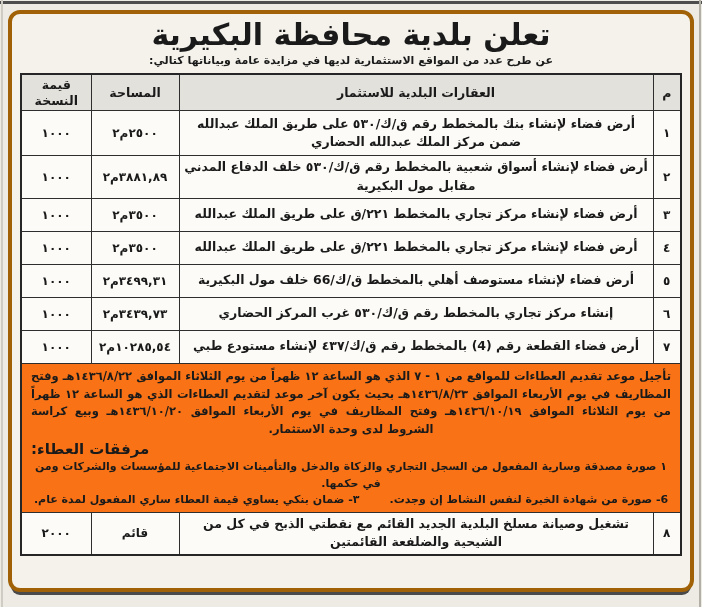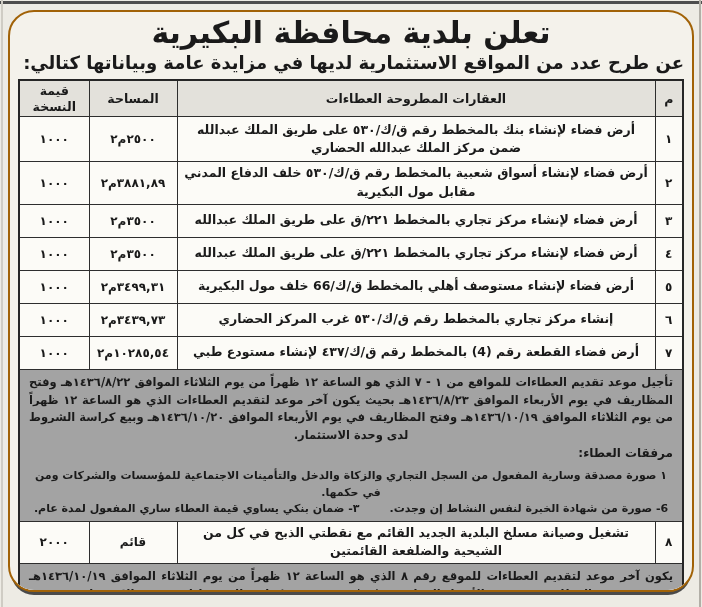--- a/index.html
+++ b/index.html
@@ -14,29 +14,29 @@
     overflow: hidden;
   }
   .clip-top   { position:absolute; top:1px; left:0; right:0; height:3px; background:#4d4d4d; }
   .clip-right { position:absolute; top:0; bottom:0; right:1px; width:2px; background:#b2afa7; }
   .clip-left  { position:absolute; top:0; bottom:0; left:1px;  width:2px; background:#cfccc4; }
 
   .frame {
     position: absolute;
     top: 10px; right: 8px; left: 8px; bottom: 15px;
     background: #f4f2eb;
-    border: 2px solid #a16207;
-    border-radius: 26px;
+    border: 4px solid #a16207;
+    border-radius: 12px;
     box-shadow: 0 6px 0 -3px #4a4a4a;
     padding: 2px 8px 6px;
     overflow: hidden;
   }
 
   .title    { text-align: center; font-size: 30px; font-weight: 700; margin: 1px 0 2px; }
-  .subtitle { text-align: right; font-size: 18px; font-weight: 700; margin: 0 0 6px; }
+  .subtitle { text-align: center; font-size: 11px; font-weight: 700; margin: 0 0 6px; }
 
   table.main {
     width: 100%;
     border-collapse: collapse;
     border: 2px solid #262626;
     background: #fcfbf7;
   }
   .main th, .main td {
     border: 1.2px solid #2e2e2e;
     font-weight: 700;
@@ -47,49 +47,49 @@
   .main th { background: #e3e1db; font-size: 12.5px; height: 30px; line-height: 1.25; }
   .col-serial { width: 28px; }
   .col-area   { width: 88px; }
   .col-price  { width: 70px; }
   td.serial { font-size: 12px; }
   td.prop   { font-size: 12.5px; white-space: pre-line; line-height: 1.5; }
   td.area, td.price { font-size: 12px; text-align: center; }
   tr.data-row { height: 33px; }
   tr.row-tall { height: 45px; }
 
-  td.noteblock { text-align: right; padding: 4px 9px 3px; background: #a3a3a3; }
+  td.noteblock { text-align: right; padding: 4px 9px 3px; background: #f97316; }
   .para {
     margin: 0;
     font-size: 11.5px; font-weight: 700;
     line-height: 1.55;
     text-align: justify;
     text-align-last: center;
   }
-  .attach-title { font-size: 12px; font-weight: 700; margin: 1px 0 8px; text-align: right; }
+  .attach-title { font-size: 15px; font-weight: 700; margin: 1px 0 1px; text-align: left; }
   .item-right { font-size: 11px; font-weight: 700; text-align: center; line-height: 1.5; }
   .items-row  { display: flex; justify-content: center; gap: 30px; font-size: 11px; font-weight: 700; line-height: 1.5; }
 </style>
 </head>
 <body>
 
 <div class="page">
   <div class="clip-top"></div>
   <div class="clip-right"></div>
   <div class="clip-left"></div>
 
   <div class="frame">
     <div class="title">تعلن بلدية محافظة البكيرية</div>
     <div class="subtitle">عن طرح عدد من المواقع الاستثمارية لديها في مزايدة عامة وبياناتها كتالي:</div>
 
     <table class="main">
       <tbody>
         <tr>
           <th class="col-serial">م</th>
-          <th>العقارات المطروحة العطاءات</th>
+          <th>العقارات البلدية للاستثمار</th>
           <th class="col-area">المساحة</th>
           <th class="col-price">قيمة النسخة</th>
         </tr>
 
         <tr class="data-row row-tall">
           <td class="serial">١</td>
           <td class="prop">أرض فضاء لإنشاء بنك بالمخطط رقم ق/ك/٥٣٠ على طريق الملك عبدالله
 ضمن مركز الملك عبدالله الحضاري</td>
           <td class="area">٢٥٠٠م٢</td>
           <td class="price">١٠٠٠</td>
@@ -143,22 +143,16 @@
           </td>
         </tr>
 
         <tr class="data-row">
           <td class="serial">٨</td>
           <td class="prop">تشغيل وصيانة مسلخ البلدية الجديد القائم مع نقطتي الذبح في كل من الشيحية والضلفعة القائمتين</td>
           <td class="area">قائم</td>
           <td class="price">٢٠٠٠</td>
         </tr>
 
-        <tr>
-          <td class="noteblock" colspan="4">
-            <p class="para">يكون آخر موعد لتقديم العطاءات للموقع رقم ٨ الذي هو الساعة ١٢ ظهراً من يوم الثلاثاء الموافق ١٤٣٦/١٠/١٩هـ وفتح المظاريف في يوم الأربعاء الموافق ١٤٣٦/١٠/٢٠هـ وبيع كراسة الشروط لدى وحدة الاستثمار.</p>
-
-          </td>
-        </tr>
       </tbody>
     </table>
   </div>
 </div>
 
 </body></html>

